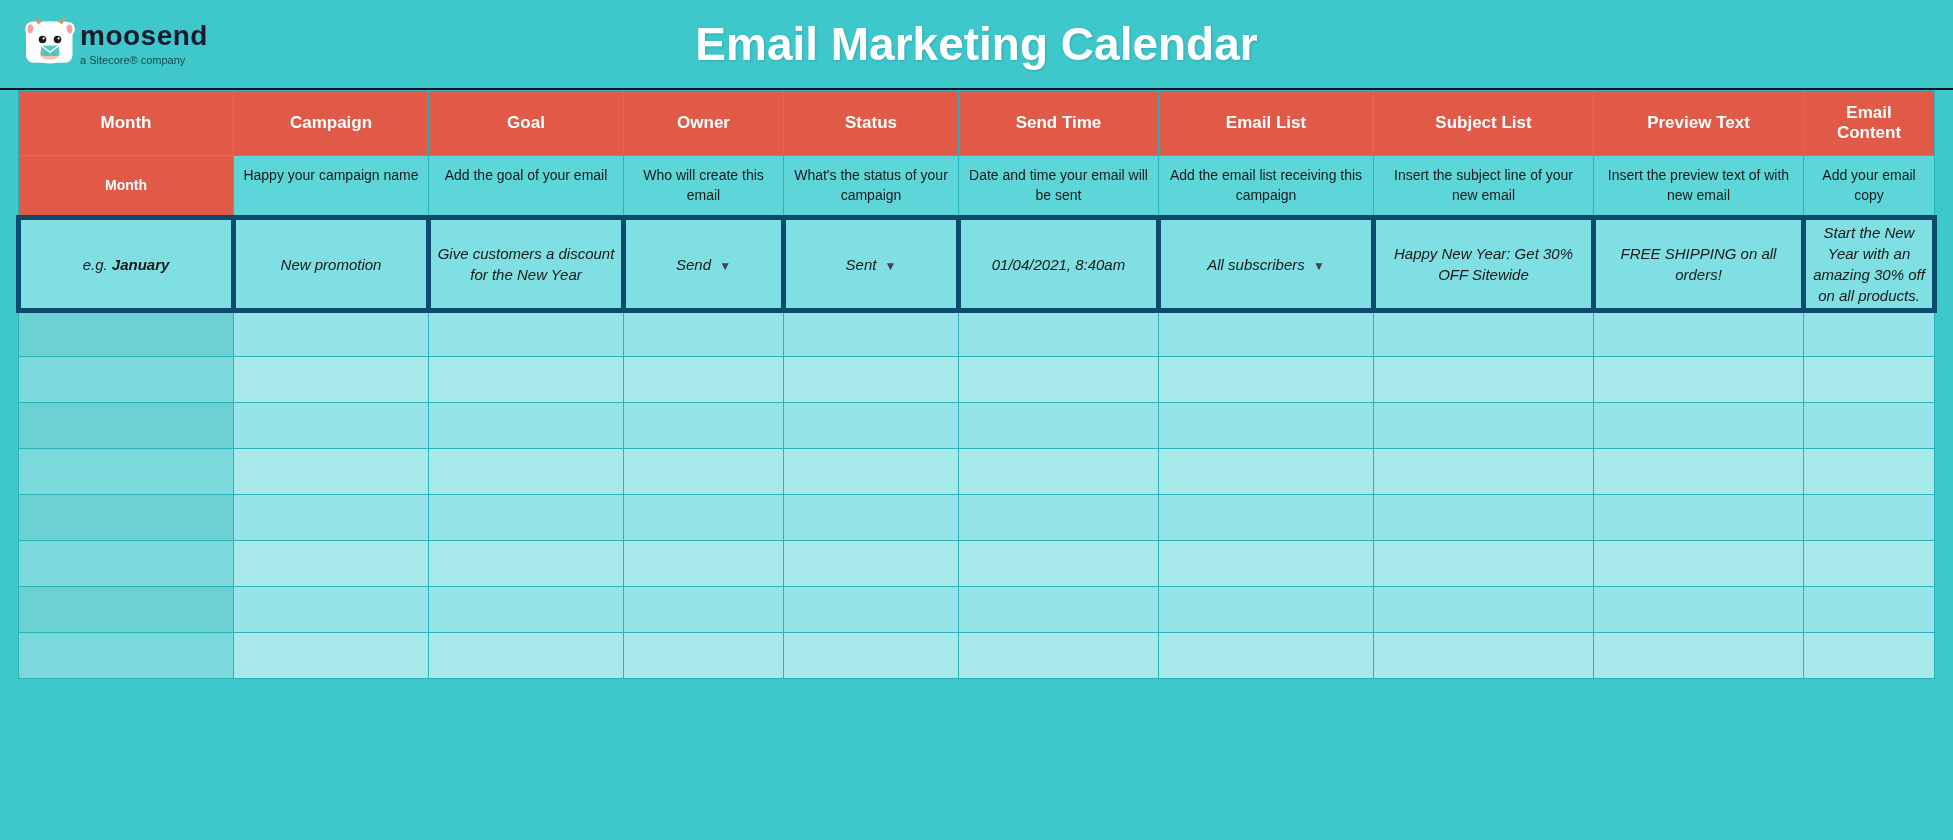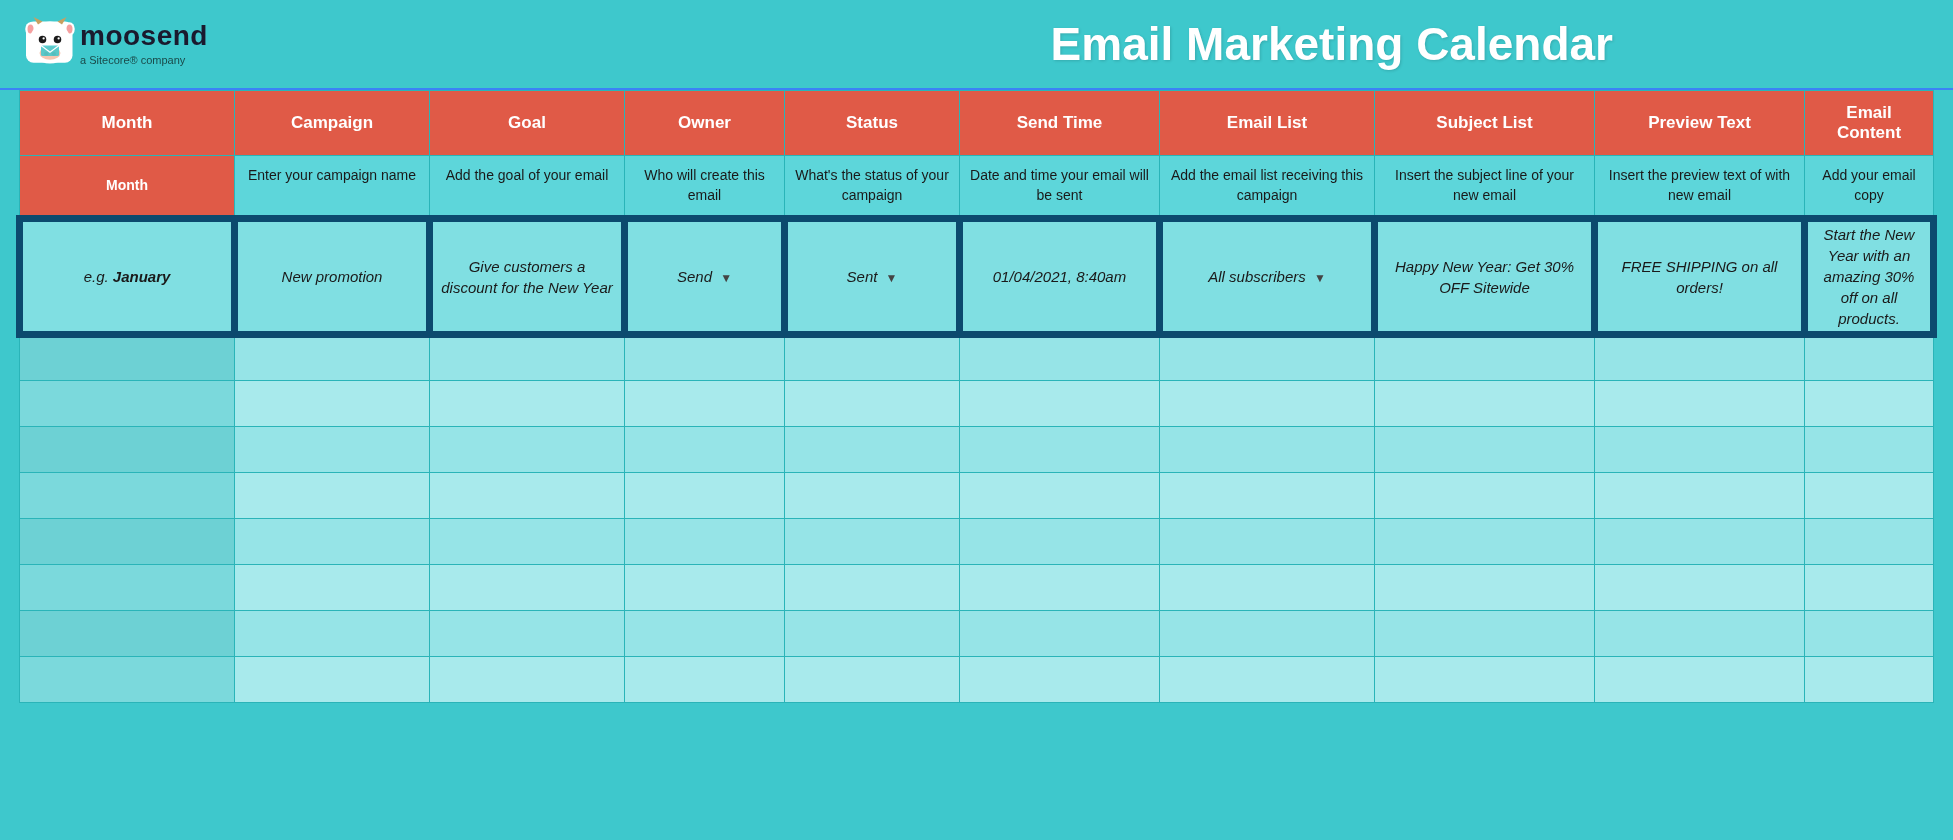--- a/index.html
+++ b/index.html
@@ -22,21 +22,21 @@
       display: flex;
       flex-direction: column;
     }
 
     
     .header {
       display: flex;
       align-items: center;
       padding: 14px 20px;
       background: #3ec8cc;
-      border-bottom: 2px solid #3b82f6;
+      border-bottom: 2px solid #0f172a;
     }
 
     .logo-area {
       display: flex;
       align-items: center;
       width: 320px;
       flex-shrink: 0;
     }
 
     .logo-text-area {
@@ -53,21 +53,21 @@
     }
 
     .logo-tagline {
       font-size: 11px;
       color: #1a4a4a;
       margin-top: 4px;
     }
 
     .header-title-area {
       flex: 1;
-      text-align: right;
+      text-align: center;
     }
 
     .header-title {
       font-size: 46px;
       font-weight: bold;
       color: white;
       text-shadow: 1px 1px 3px rgba(0,0,0,0.15);
     }
 
     
@@ -127,21 +127,21 @@
       vertical-align: middle !important;
     }
 
     
     .example-row td {
       background: #80dfe2;
       color: #1a1a1a;
       font-size: 15px;
       text-align: center;
       padding: 2px 6px;
-      border: 7px solid #0c4a6e;
+      border: 5px solid #0c4a6e;
       vertical-align: middle;
       line-height: 1.4;
     }
 
     .example-month-cell {
       background: #80dfe2 !important;
       font-style: italic;
       font-weight: normal;
     }
 
@@ -261,21 +261,21 @@
           <th>Email List</th>
           <th>Subject List</th>
           <th>Preview Text</th>
           <th>Email Content</th>
         </tr>
       </thead>
       <tbody>
 
         <tr class="desc-row">
           <td class="month-cell-header">Month</td>
-          <td>Enter your campaign name</td>
+          <td>Happy your campaign name</td>
           <td>Add the goal of your email</td>
           <td>Who will create this email</td>
           <td>What's the status of your campaign</td>
           <td>Date and time your email will be sent</td>
           <td>Add the email list receiving this campaign</td>
           <td>Insert the subject line of your new email</td>
           <td>Insert the preview text of with new email</td>
           <td>Add your email copy</td>
         </tr>
 

